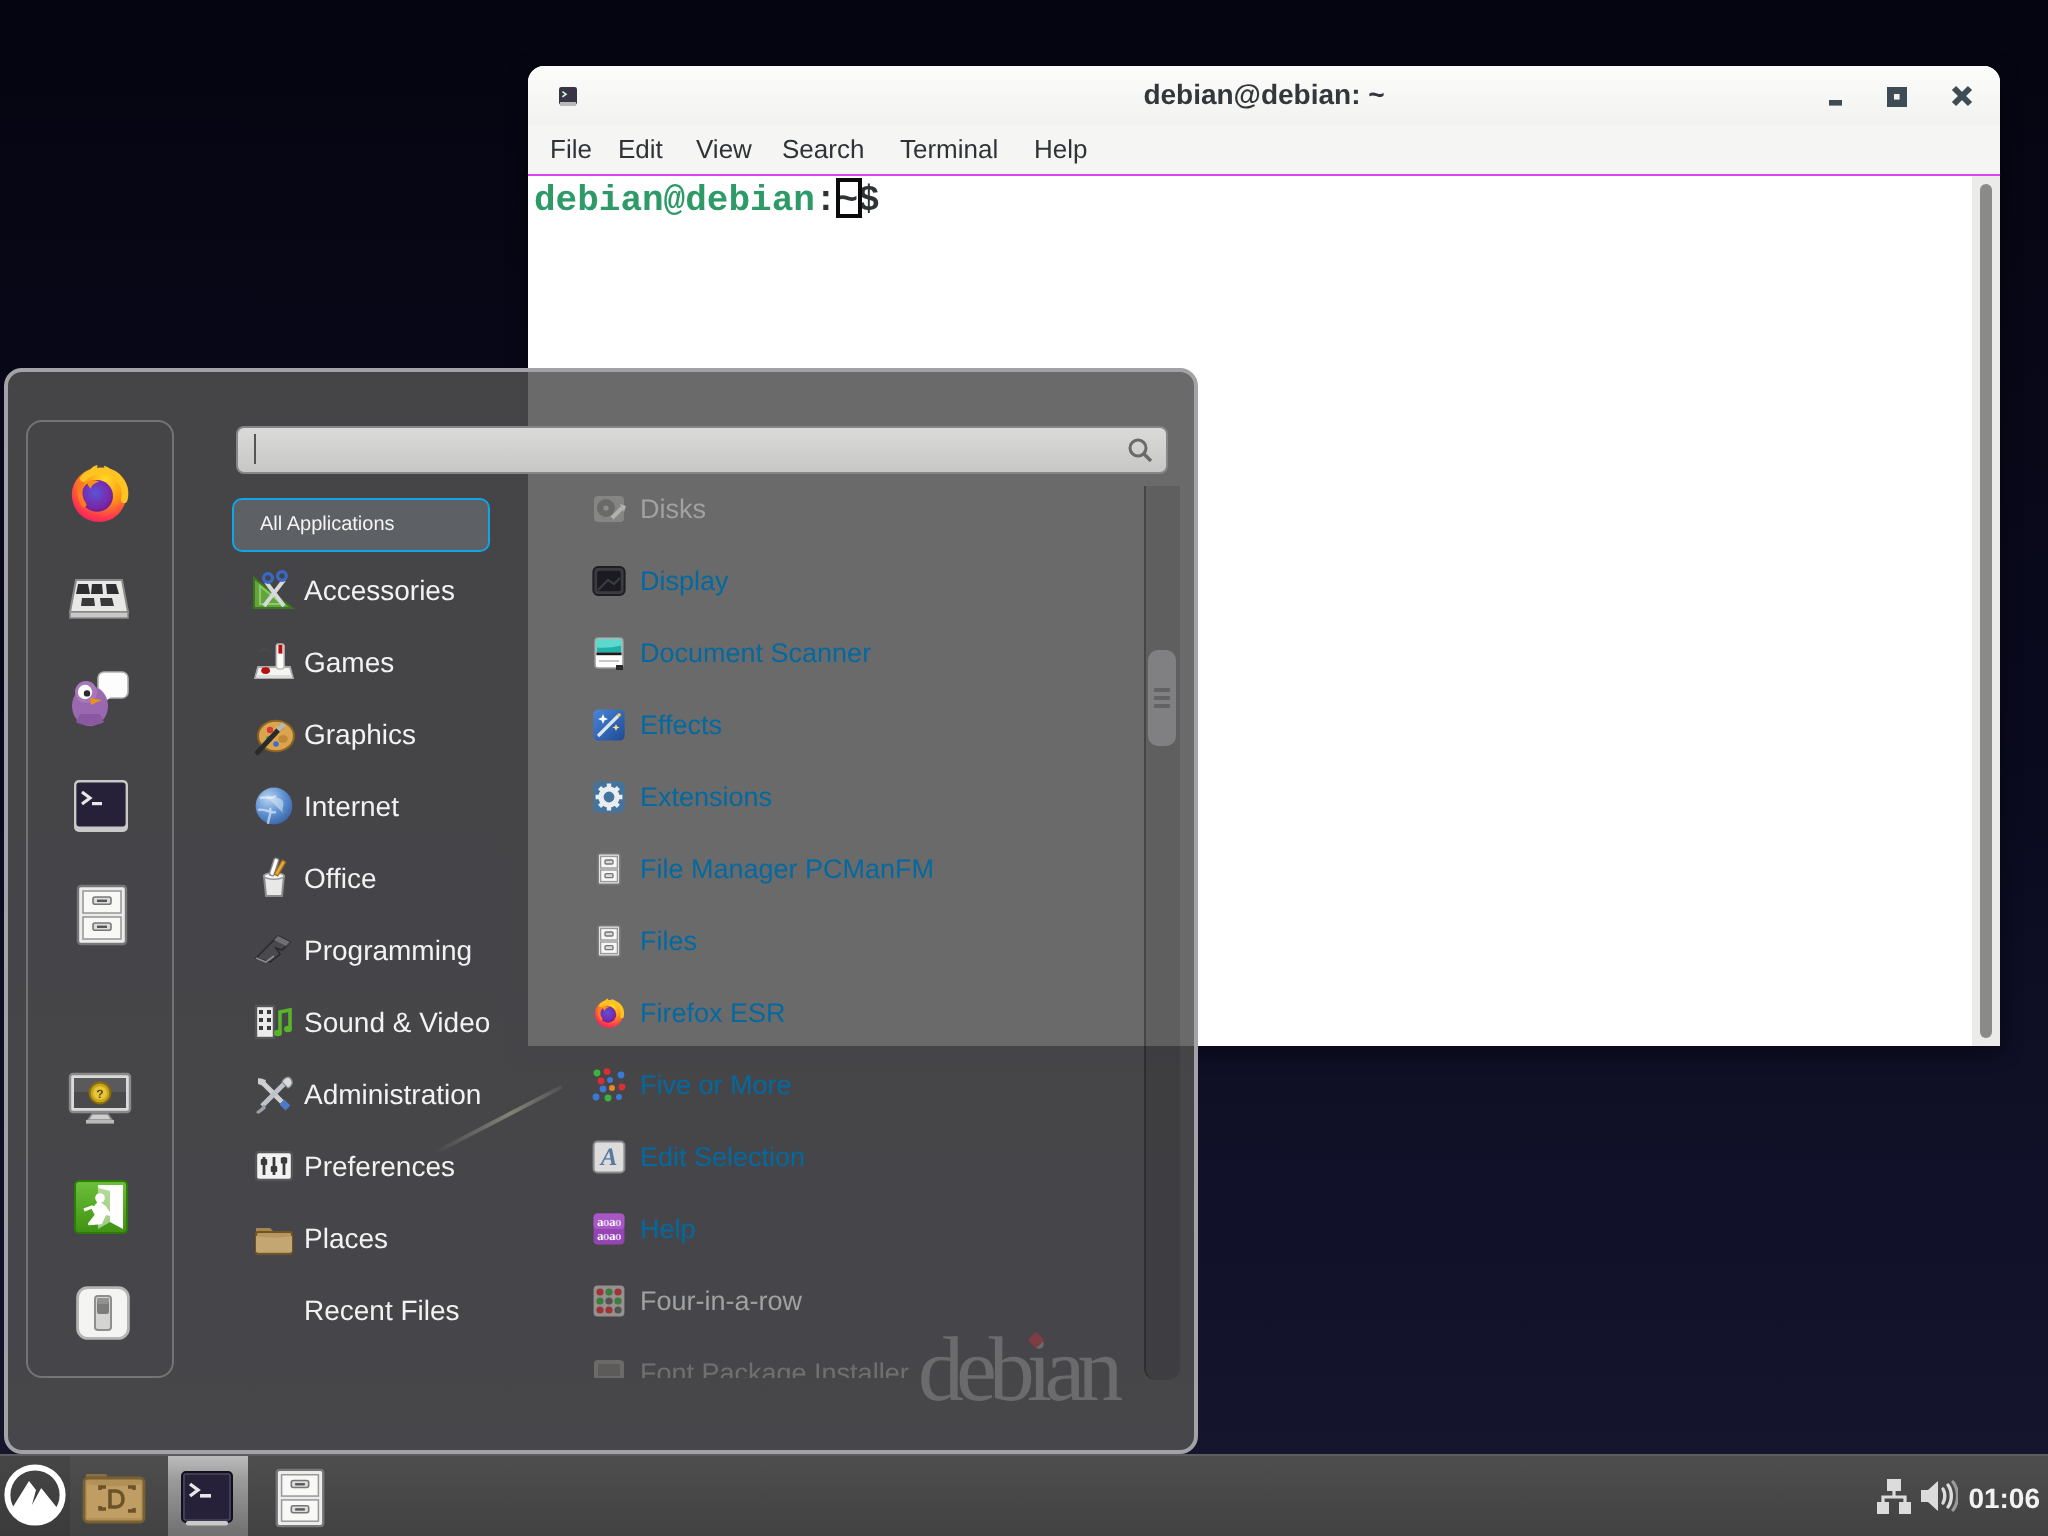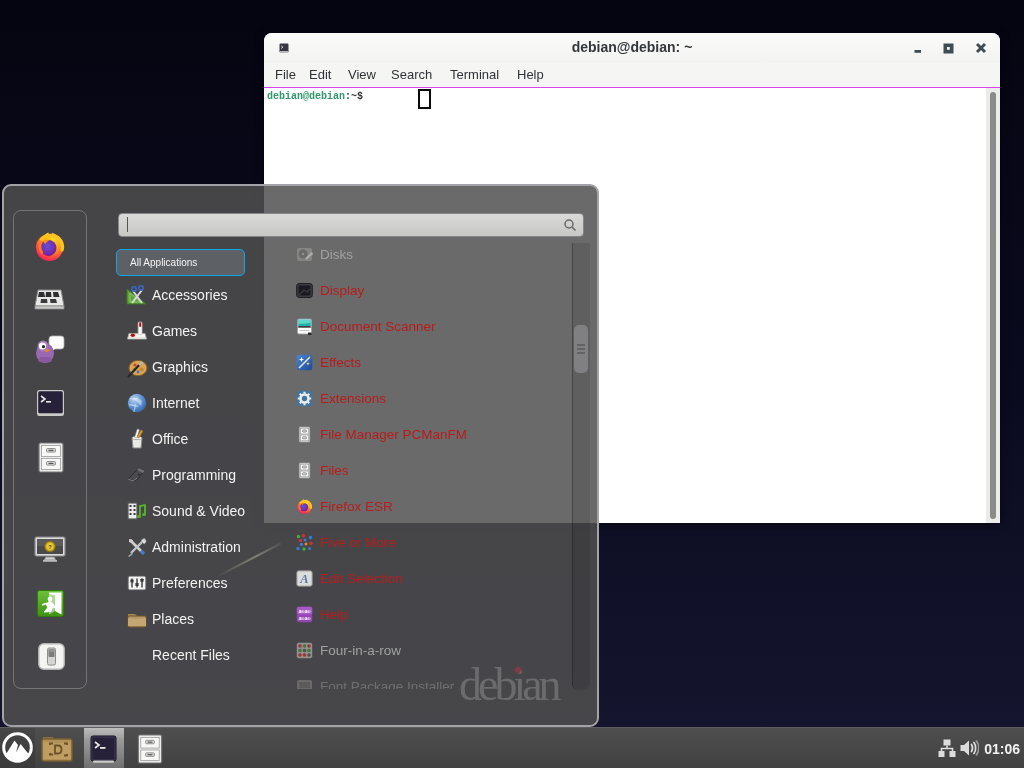--- a/index.html
+++ b/index.html
@@ -11,41 +11,41 @@
         background:#fff;box-shadow:0 2px 10px rgba(0,0,0,.5);}
   #tbar{left:0;top:0;width:736px;height:30px;border-radius:8px 8px 0 0;
         background:linear-gradient(180deg,#fcfcfb,#f2f2f0);}
   #tmenu{left:0;top:30px;width:736px;height:24px;background:#f5f5f3;
          border-bottom:1px solid #d946ef;}
   #tbar .title{width:736px;text-align:center;top:6px;font-weight:bold;
                font-size:14px;color:#31373b;}
   .mitem{top:4px;font-size:13px;color:#2f3337;}
   #tcontent{left:0;top:55px;width:736px;height:435px;background:#ffffff;}
   .prompt{left:3px;top:3px;font-family:"Liberation Mono",monospace;
-          font-weight:bold;font-size:10px;color:#2e3436;white-space:pre;}
+          font-weight:bold;font-size:18px;color:#2e3436;white-space:pre;}
   .prompt b{color:#2d9a68;}
   #cursor{left:154px;top:1px;width:9px;height:16px;border:2px solid #0a0a0a;}
   .wbtn{top:43px;}
   
   #menu{left:2px;top:184px;width:593px;height:539px;
         border:2px solid #a3a3a7;border-radius:9px;
         background:rgba(80,80,80,0.85);}
   #favbox{left:9px;top:24px;width:72px;height:477px;
           border:1px solid rgba(255,255,255,0.25);border-radius:8px;}
   #search{left:114px;top:27px;width:464px;height:22px;border:1px solid #85858a;
           border-radius:4px;background:linear-gradient(180deg,#dadad8,#c7c7c5);}
   #allapps{left:112px;top:63px;width:114px;height:25px;background:#5d6064;
            border:1px solid #0ea5e9;border-radius:5px;color:#f4f4f4;
            font-size:10px;line-height:25px;padding-left:13px;}
   .cat{height:36px;left:118px;width:170px;}
   .cat .ic{position:absolute;left:4px;top:7px;width:22px;height:22px;}
   .cat .tx{position:absolute;left:30px;top:10px;font-size:14px;color:#f2f2f2;}
   .app{height:36px;left:288px;width:280px;}
   .app .ic{position:absolute;left:4px;top:9px;width:17px;height:17px;}
-  .app .tx{position:absolute;left:28px;top:10px;font-size:13.5px;color:#b91c1c;}
+  .app .tx{position:absolute;left:28px;top:10px;font-size:13.5px;color:#0369a1;}
   .app .dim{color:#a0a1a1;}
   #lscroll{left:568px;top:57px;width:17px;height:447px;
            background:rgba(0,0,0,0.10);border-left:1px solid rgba(0,0,0,0.28);
            border-radius:0 0 6px 6px;}
   #lthumb{left:570px;top:139px;width:14px;height:48px;background:#808083;
           border-radius:5px;}
   #wmark{left:455px;top:472px;font-family:"Liberation Serif",serif;
          font-size:46px;color:#6b6b6e;letter-spacing:-4px;}
   
   #bar{left:0;top:727px;width:1024px;height:41px;

